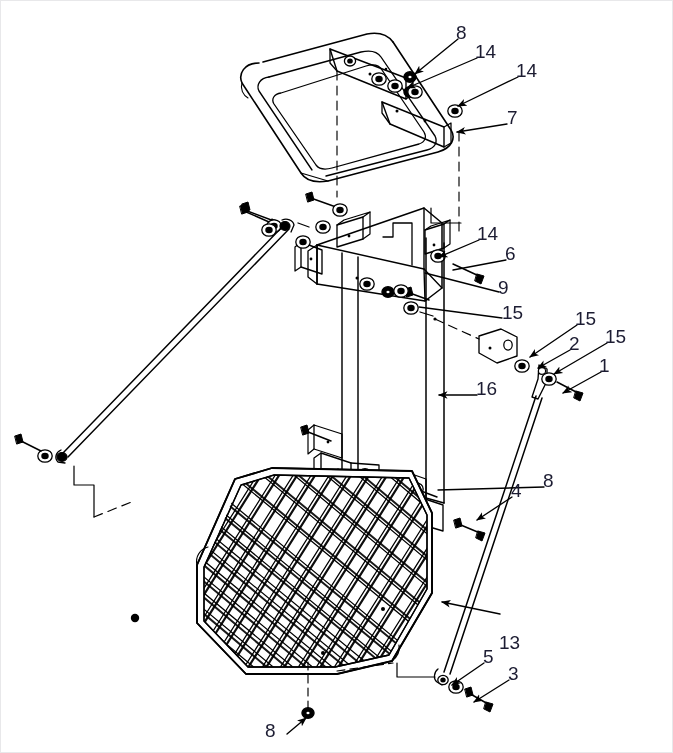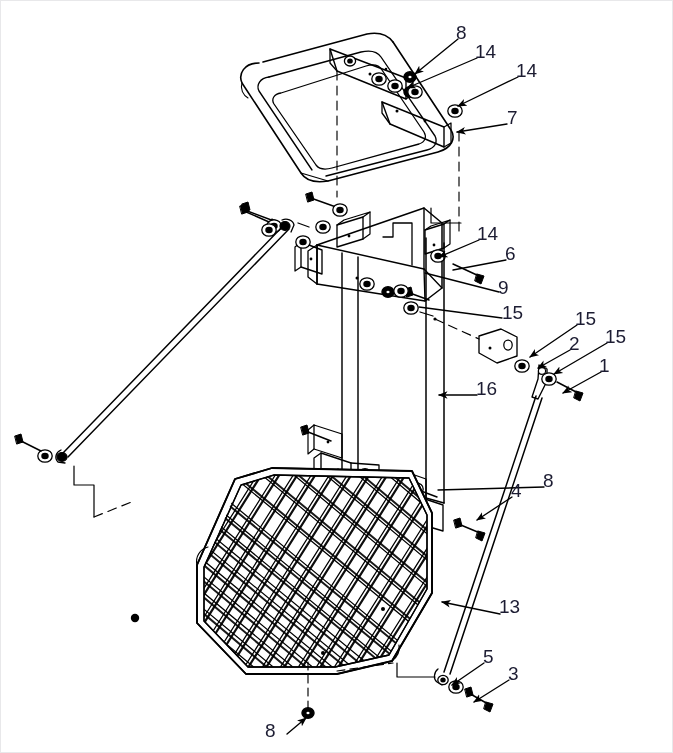--- a/index.html
+++ b/index.html
@@ -442,19 +442,19 @@
     <span class="callout" style="left:504px;top:243px">6</span>
     <span class="callout" style="left:497px;top:277px">9</span>
     <span class="callout" style="left:501px;top:302px">15</span>
     <span class="callout" style="left:574px;top:308px">15</span>
     <span class="callout" style="left:568px;top:333px">2</span>
     <span class="callout" style="left:604px;top:326px">15</span>
     <span class="callout" style="left:598px;top:355px">1</span>
     <span class="callout" style="left:475px;top:378px">16</span>
     <span class="callout" style="left:542px;top:470px">8</span>
     <span class="callout" style="left:510px;top:480px">4</span>
-    <span class="callout" style="left:498px;top:596px">13</span>
+    <span class="callout" style="left:498px;top:632px">13</span>
     <span class="callout" style="left:482px;top:646px">5</span>
     <span class="callout" style="left:507px;top:663px">3</span>
     <span class="callout" style="left:264px;top:720px">8</span>
   </div>
 
 </div>
 
 </body></html>

